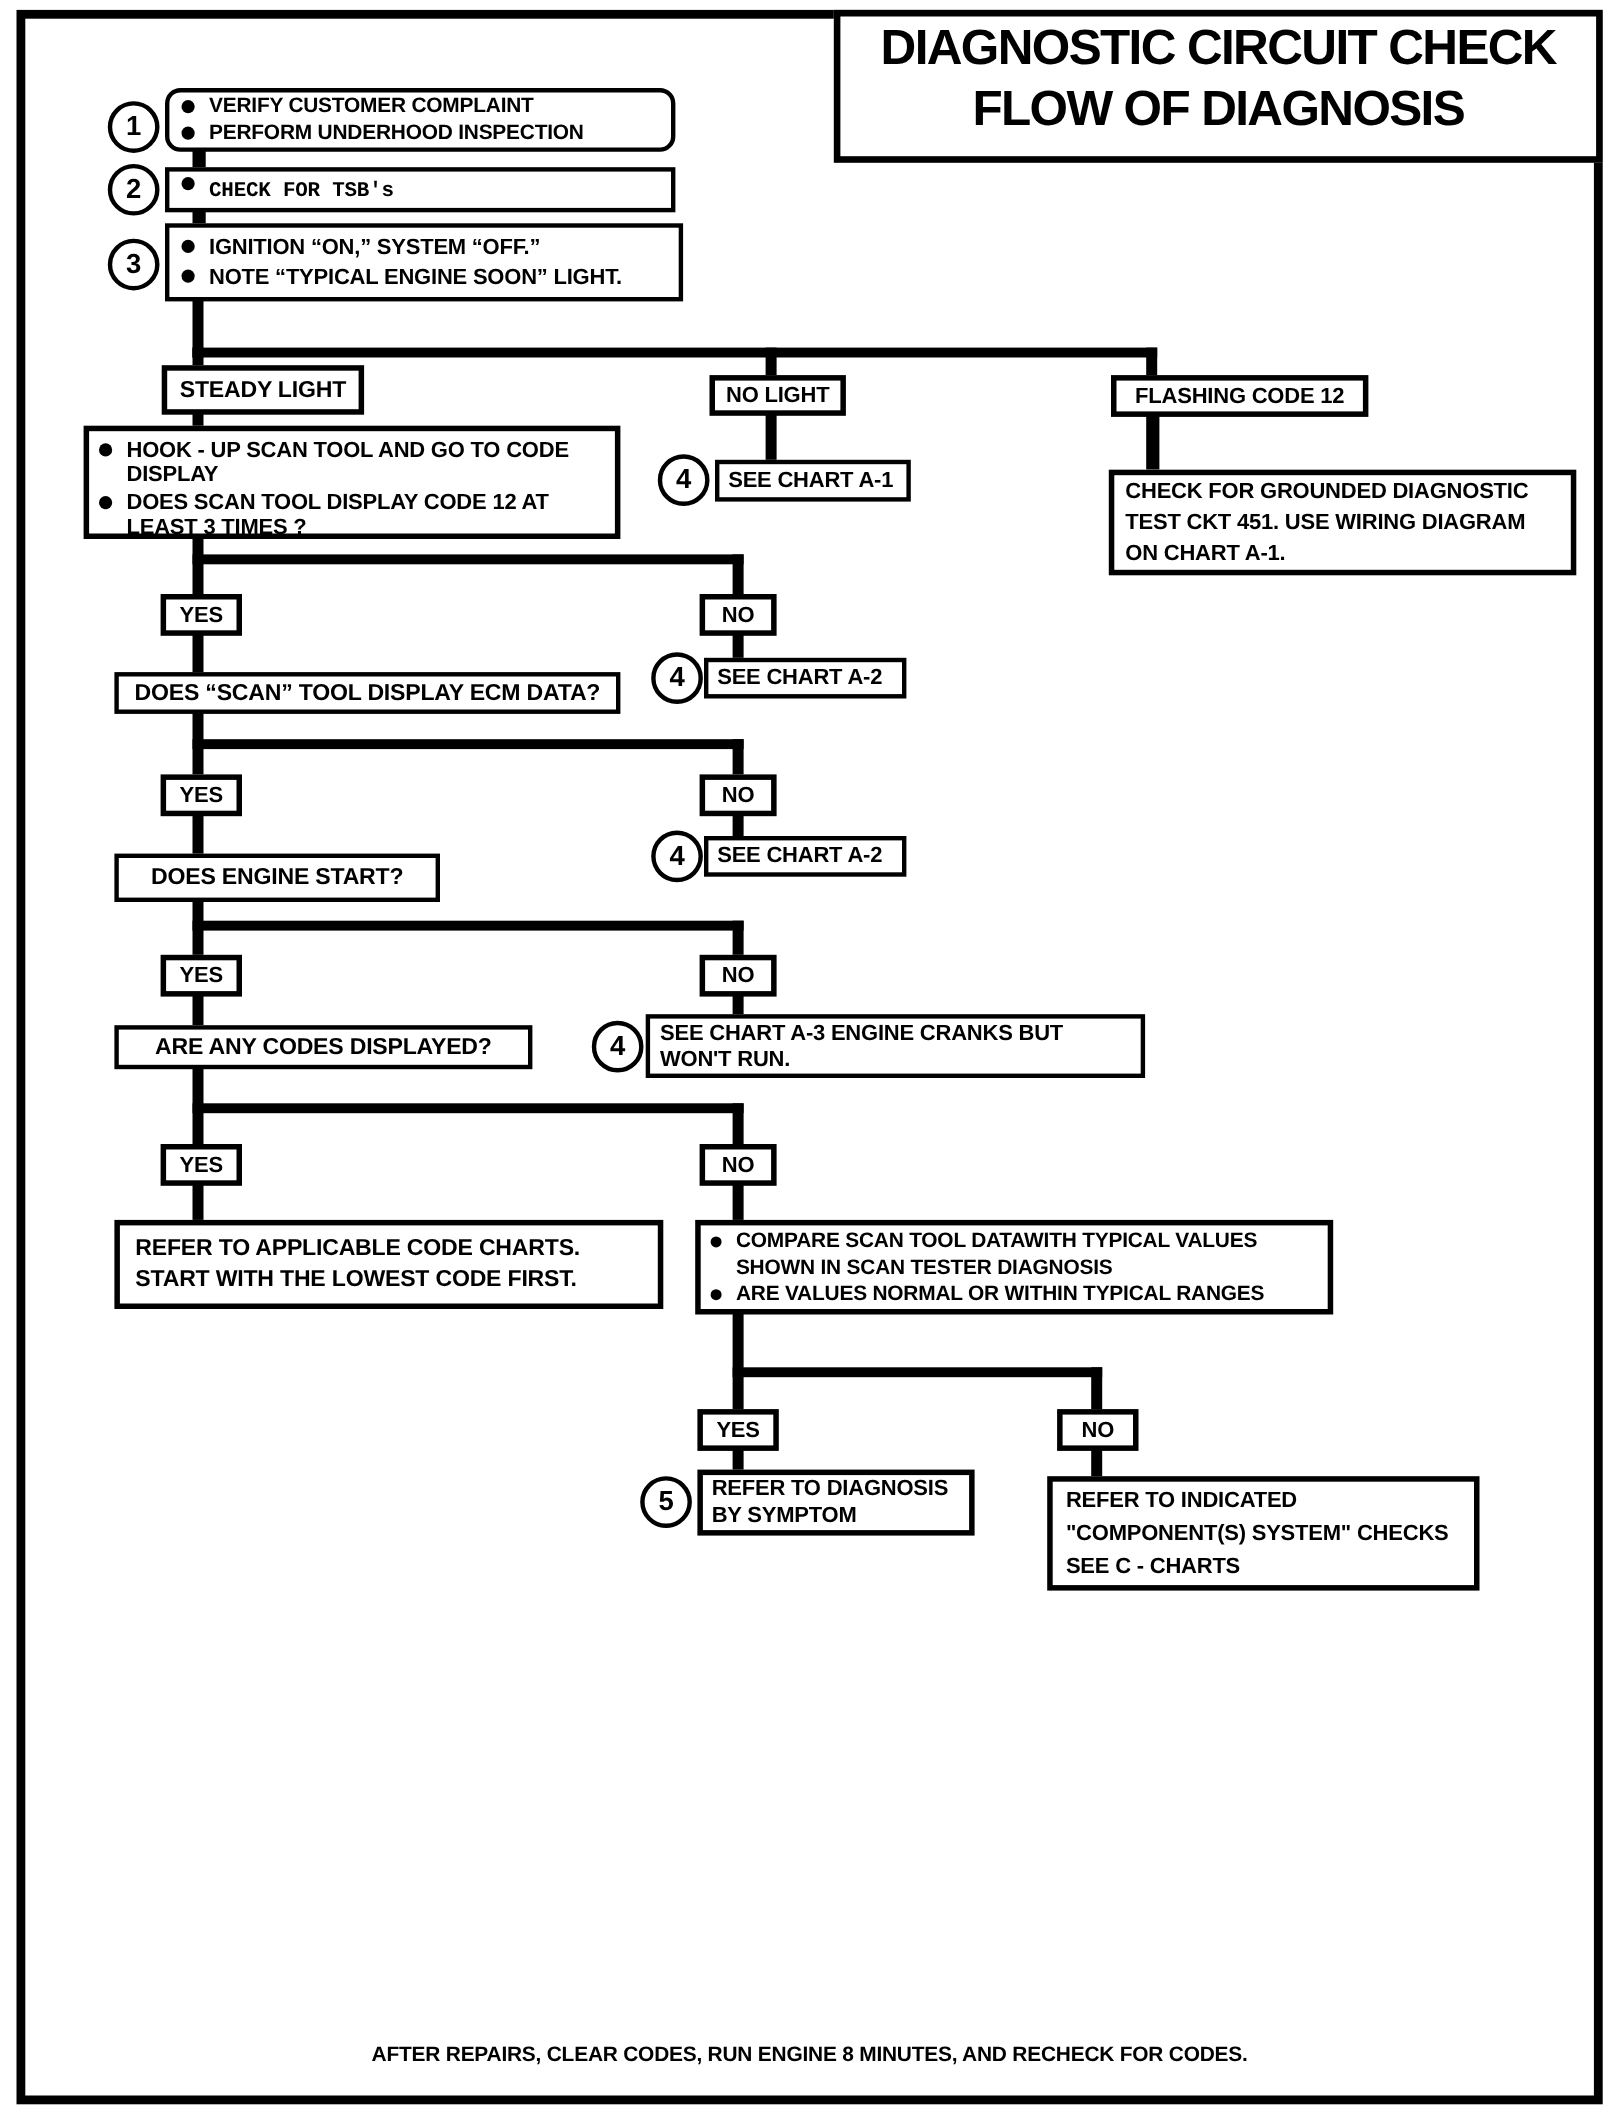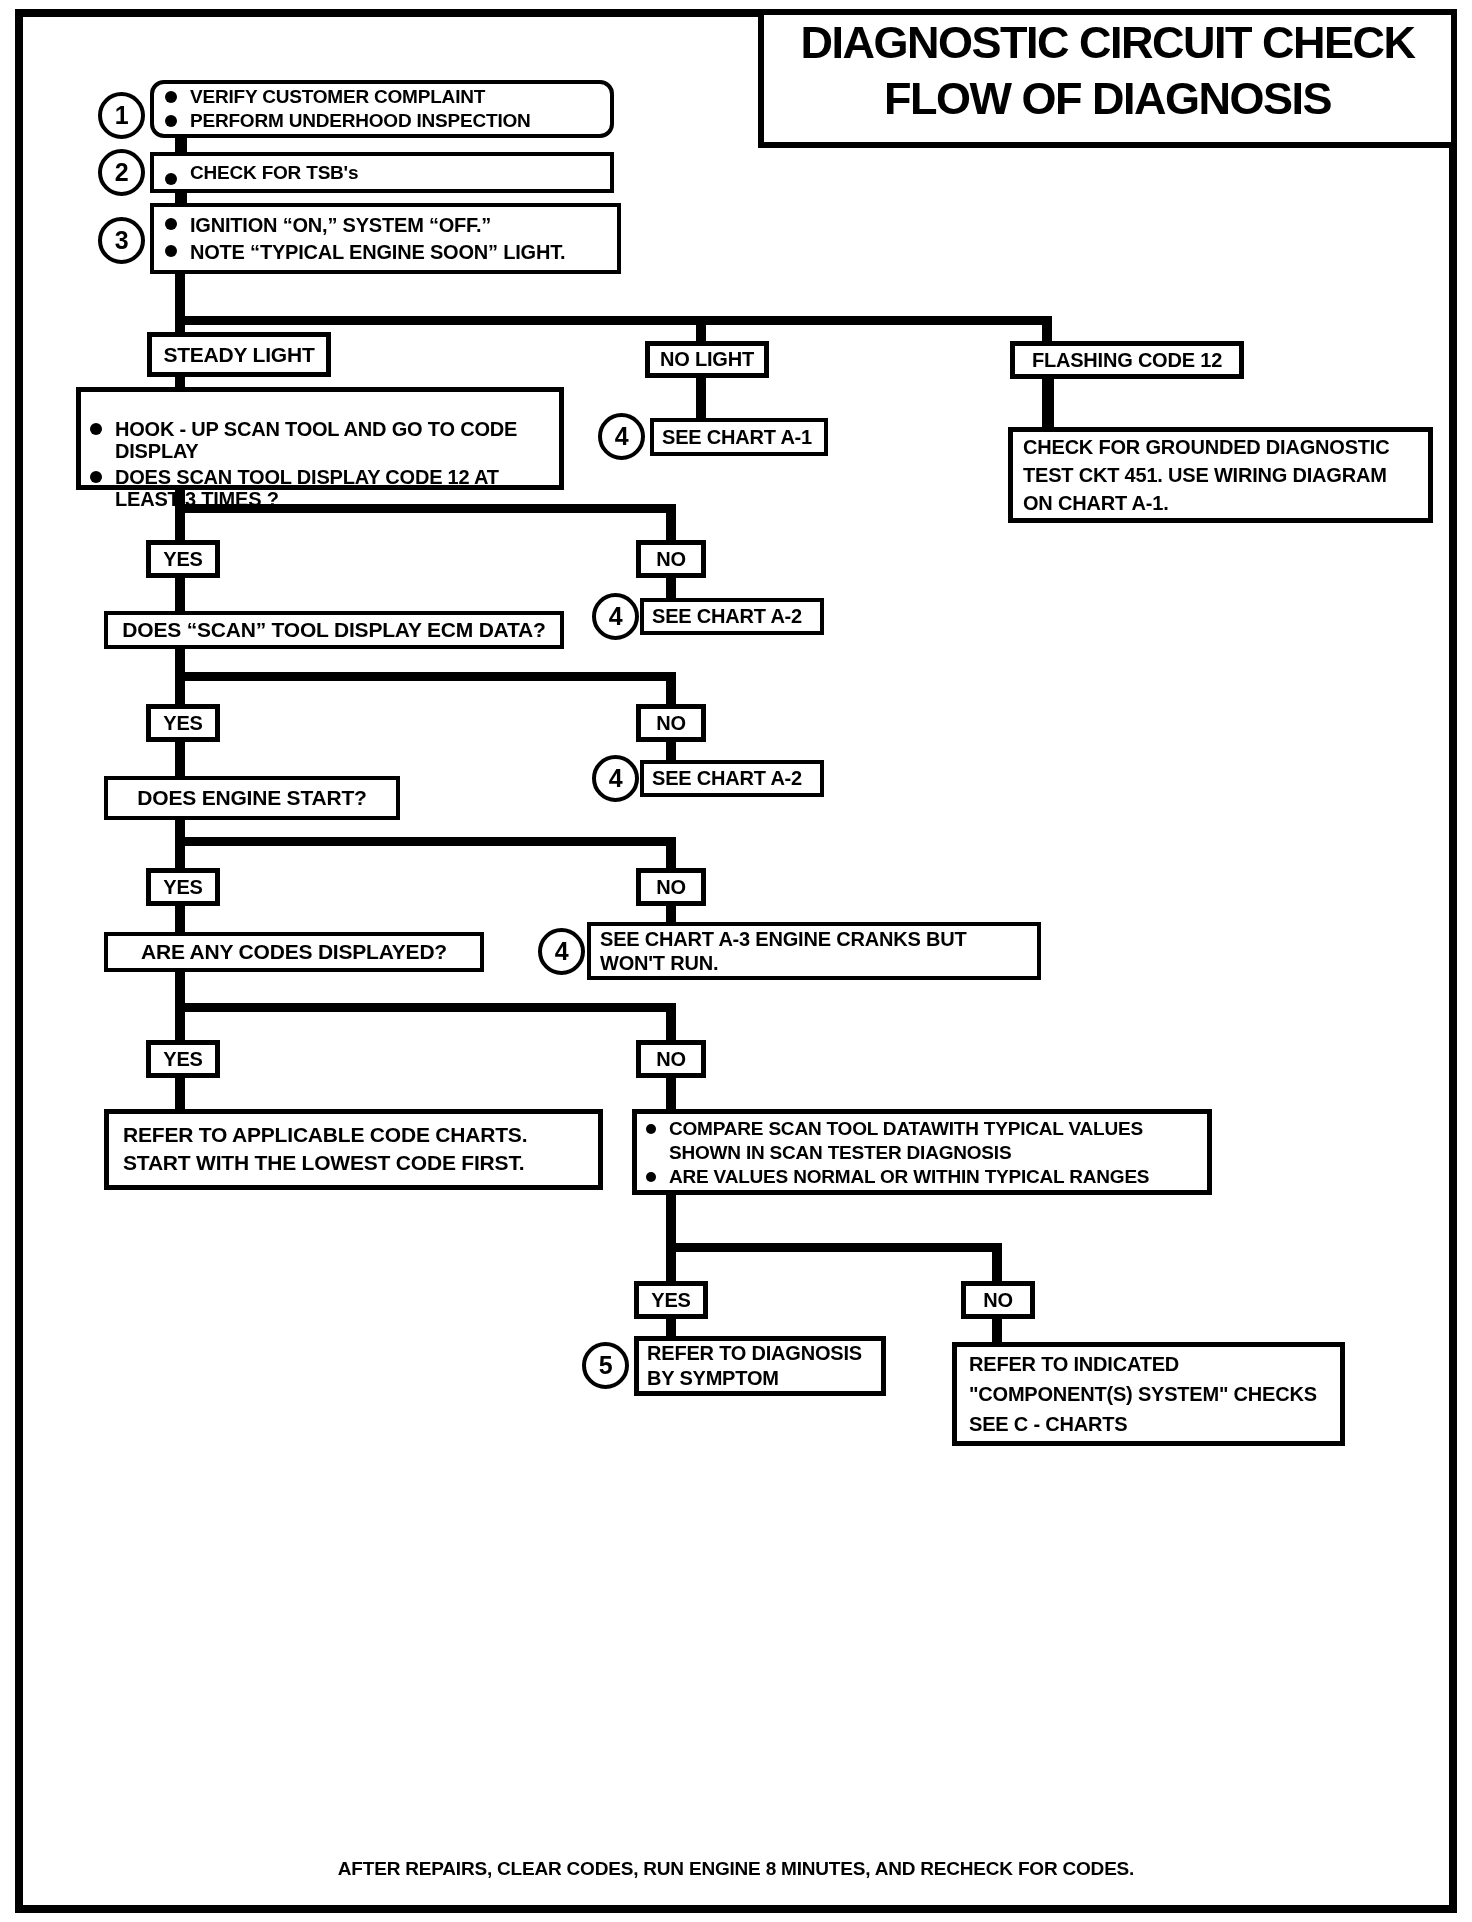--- a/index.html
+++ b/index.html
@@ -54,21 +54,21 @@
       <span class="t19 pre">PERFORM UNDERHOOD INSPECTION</span>
     </div>
   </div>
 
   <div class="line" style="left:175px; top:135px; width:12px; height:19px;"></div>
 
   <div class="circle" style="left:98px; top:149px;">
     <span>2</span>
   </div>
   <div class="box b4" style="left:150px; top:152px; width:464px; height:41px; padding:0 6px; display:flex; align-items:center;">
-    <div class="brow" style="align-items:flex-end;">
+    <div class="brow" style="align-items:flex-start;font-family:Liberation Mono, monospace;">
       <span class="bdot" style="margin-top:0;"></span>
       <span class="t19">CHECK FOR TSB's</span>
     </div>
   </div>
 
   <div class="line" style="left:175px; top:190px; width:12px; height:15px;"></div>
 
   <div class="circle" style="left:98px; top:217px;">
     <span>3</span>
   </div>
@@ -88,21 +88,21 @@
   <div class="line" style="left:175px; top:316px; width:10px; height:18px;"></div>
   <div class="line" style="left:696px; top:316px; width:10px; height:27px;"></div>
   <div class="line" style="left:1042px; top:316px; width:10px; height:27px;"></div>
 
   <div class="box center" style="left:147px; top:332px; width:184px; height:45px; font-size:21px;justify-content:center;">
     <span>STEADY LIGHT</span>
   </div>
   <div class="line" style="left:175px; top:375px; width:10px; height:14px;"></div>
 
   <div class="box" style="left:76px; top:387px; width:488px; height:103px; padding:6px 4px;">
-    <div class="brow" style="margin-bottom:4px;margin-top:20px;">
+    <div class="brow" style="margin-bottom:4px;">
       <span class="bdot" style="margin-top:5px;"></span>
       <span class="t20 pre" style="line-height:22px;">HOOK - UP SCAN TOOL AND GO TO CODE
 DISPLAY</span>
     </div>
     <div class="brow">
       <span class="bdot" style="margin-top:5px;"></span>
       <span class="t20 pre" style="line-height:22px;">DOES SCAN TOOL DISPLAY CODE 12 AT
 LEAST 3 TIMES ?</span>
     </div>
   </div>

